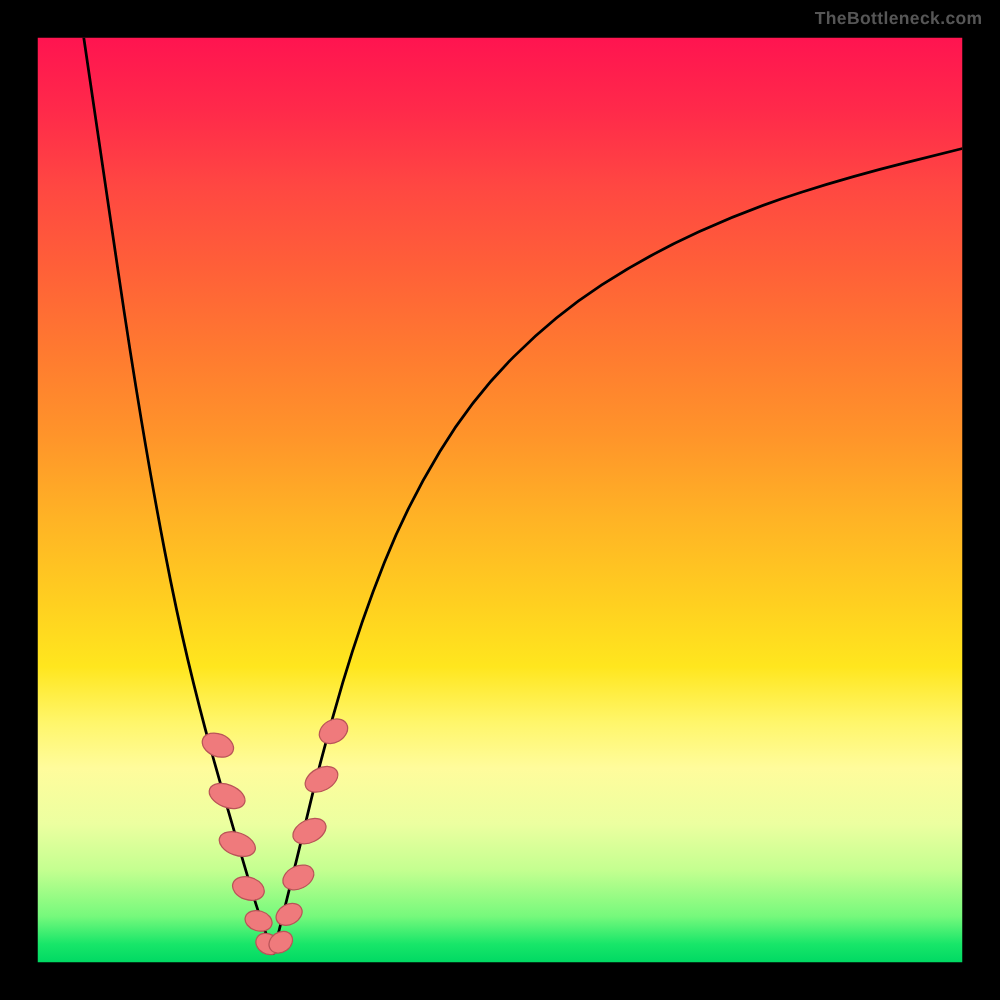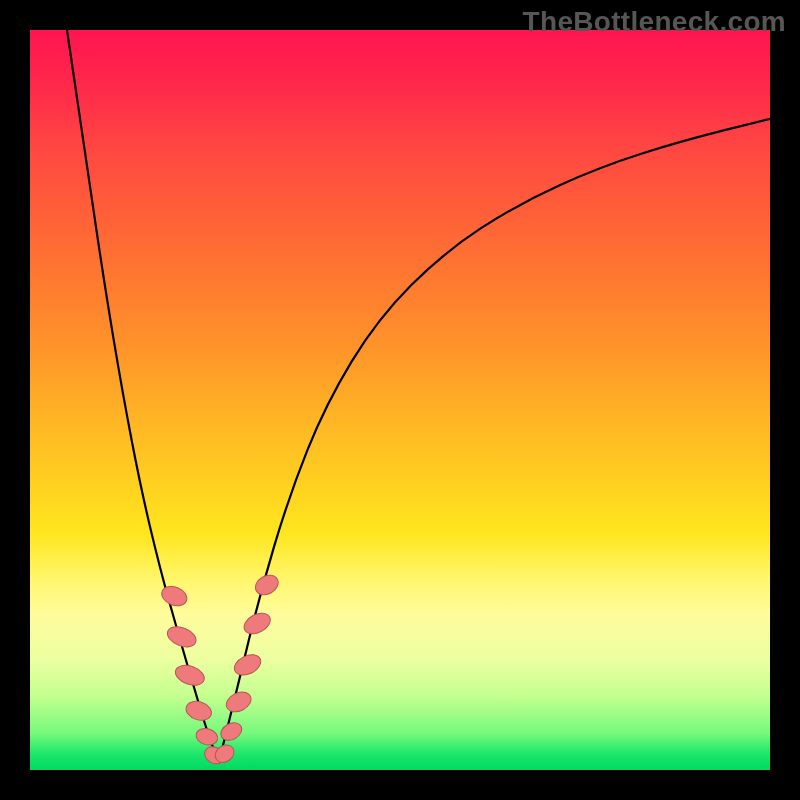--- a/index.html
+++ b/index.html
@@ -14,21 +14,21 @@
     position: relative;
     width: 800px;
     height: 800px;
     background: #000;
   }
   .watermark {
     position: absolute;
     top: 6px;
     right: 14px;
     font-family: Arial, Helvetica, sans-serif;
-    font-size: 28px;
+    font-size: 14px;
     font-weight: bold;
     color: #565656;
     letter-spacing: 0.3px;
     z-index: 10;
     user-select: none;
   }
   .plot-area {
     position: absolute;
     left: 30px;
     top: 30px;

